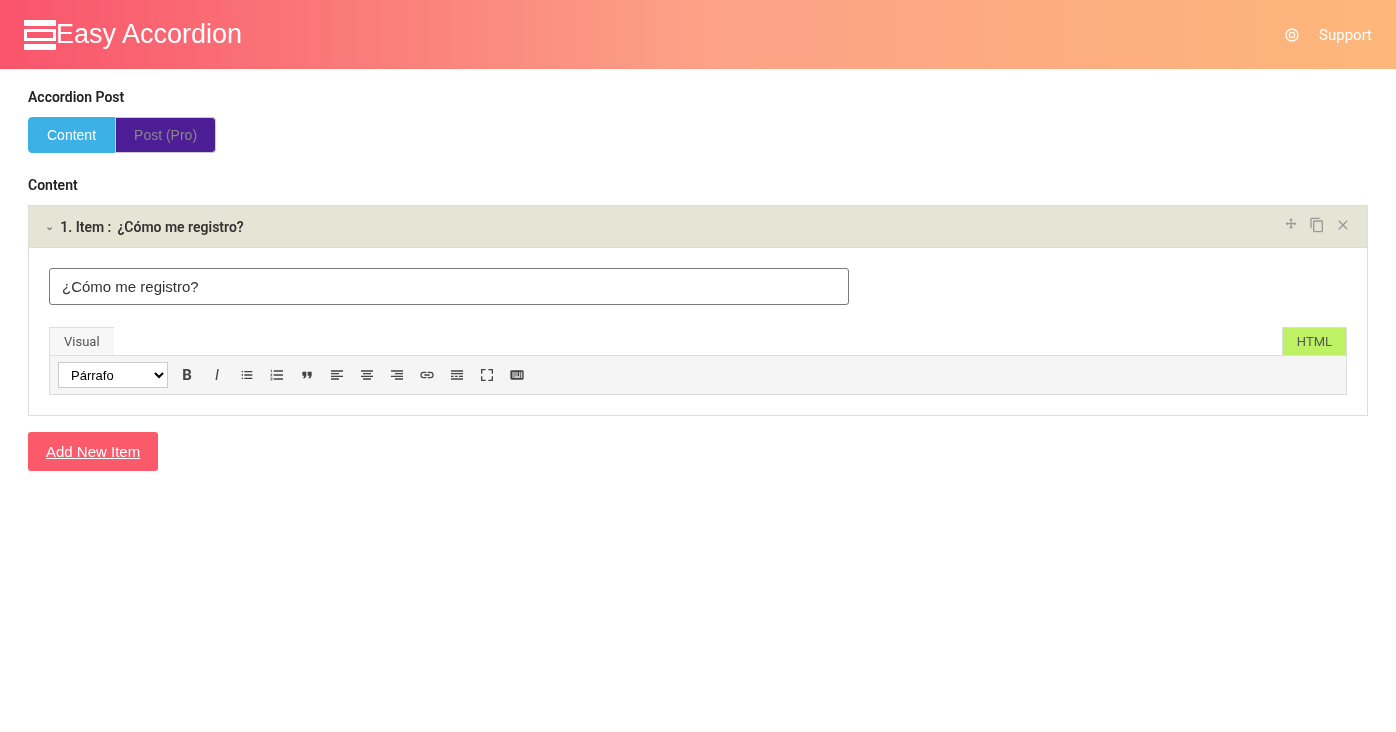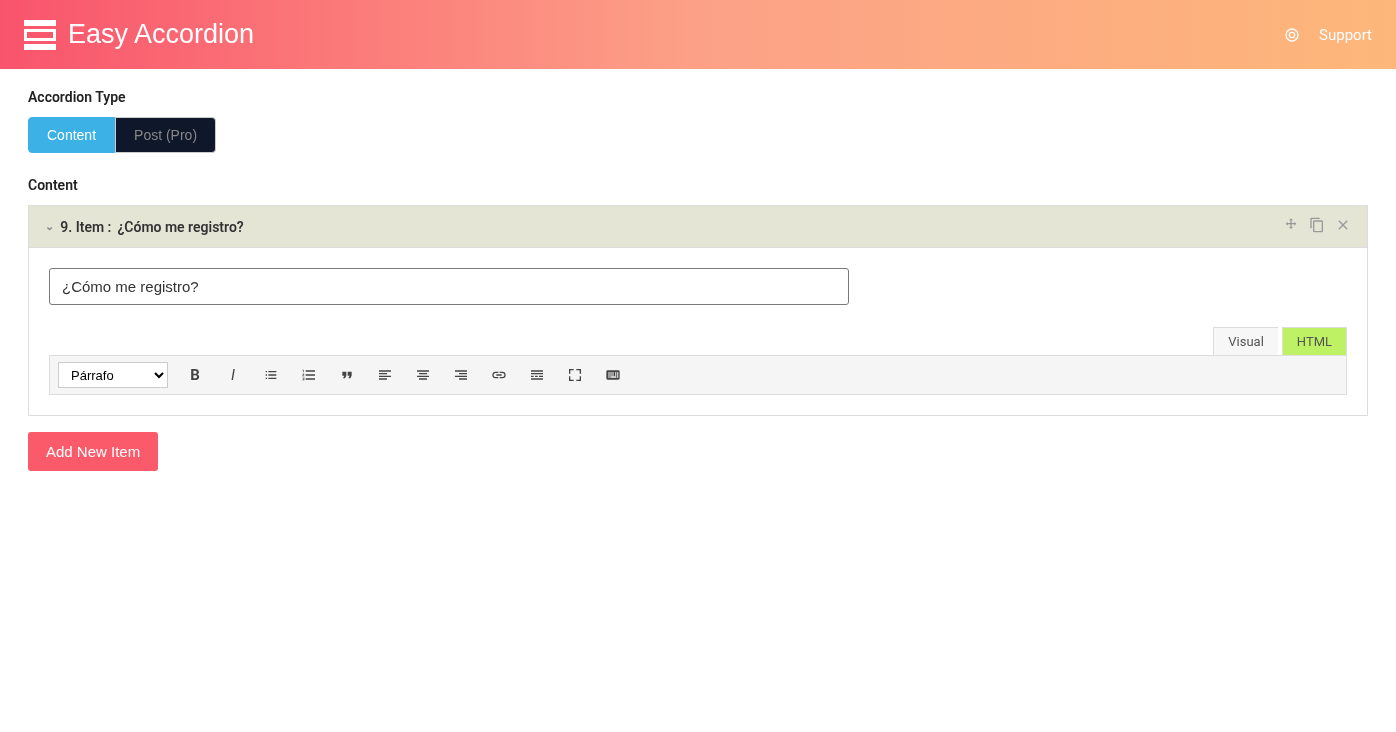--- a/index.html
+++ b/index.html
@@ -20,21 +20,21 @@
       height: 69px;
       display: flex;
       align-items: center;
       justify-content: space-between;
       padding: 0 24px;
     }
 
     .header-left {
       display: flex;
       align-items: flex-start;
-      gap: 12px;
+      gap: 0;
     }
 
     .logo-icon {
       width: 32px;
       height: 32px;
       display: flex;
       flex-direction: column;
       justify-content: center;
       gap: 3px;
     }
@@ -80,21 +80,21 @@
 
     .type-buttons {
       display: flex;
       margin-bottom: 24px;
     }
 
     .type-btn {
       padding: 9px 18px;
       font-size: 14px;
       border: 1px solid #ccc;
-      background: #0f172a;
+      background: #4c1d95;
       color: #888;
       cursor: pointer;
     }
 
     .type-btn:first-child {
       border-radius: 4px 0 0 4px;
     }
     .type-btn:last-child {
       border-radius: 0 4px 4px 0;
     }
@@ -163,21 +163,21 @@
       padding: 9px 12px;
       font-size: 15px;
       border: 1px solid #7a7a7a;
       border-radius: 3px;
       color: #333;
       margin-bottom: 22px;
     }
 
     .editor-tabs {
       display: flex;
-      justify-content: flex-end;
+      justify-content: space-between;
       gap: 4px;
     }
 
     .editor-tab {
       padding: 6px 14px;
       font-size: 13px;
       border: 1px solid #ddd;
       background: #bef264;
       color: #555;
       cursor: pointer;
@@ -191,21 +191,21 @@
     .editor-tab:first-child {
       border-right: none;
     }
 
     .editor-toolbar {
       background: #f5f5f5;
       border: 1px solid #ddd;
       padding: 6px 8px;
       display: flex;
       align-items: center;
-      gap: 16px;
+      gap: 8px;
     }
 
     .format-select {
       padding: 4px 8px;
       font-size: 13px;
       border: 1px solid #ccc;
       background: #fff;
       width: 110px;
       height: 26px;
     }
@@ -245,20 +245,21 @@
 
     .add-button {
       margin-top: 16px;
       background: #fb5a6b;
       color: #fff;
       border: none;
       padding: 11px 18px;
       font-size: 15px;
       border-radius: 3px;
       cursor: pointer;
+      text-decoration: underline;
     }
 
     .svg-icon {
       width: 16px;
       height: 16px;
       fill: currentColor;
     }
 
     .cursor-blink::after {
       content: '';
@@ -284,34 +285,34 @@
   </div>
   <div class="header-right">
     <svg class="svg-icon" viewBox="0 0 24 24">
       <path d="M12 2a10 10 0 100 20 10 10 0 000-20zm0 2a8 8 0 015.6 2.3l-2.2 2.2A5 5 0 0012 7a5 5 0 00-3.4 1.5L6.4 6.3A8 8 0 0112 4zm-8 8c0-2 .8-3.9 2.1-5.3l2.2 2.2A5 5 0 007 12c0 1.3.5 2.5 1.3 3.4l-2.2 2.2A8 8 0 014 12zm8 8a8 8 0 01-5.6-2.3l2.2-2.2A5 5 0 0012 17a5 5 0 003.4-1.5l2.2 2.2A8 8 0 0112 20zm5.9-2.7l-2.2-2.2A5 5 0 0017 12c0-1.3-.5-2.5-1.3-3.4l2.2-2.2A8 8 0 0120 12a8 8 0 01-2.1 5.3zM12 9a3 3 0 110 6 3 3 0 010-6z"></path>
     </svg>
     <span>Support</span>
   </div>
 </div>
 
 <div class="main">
-  <div class="section-label">Accordion Type</div>
+  <div class="section-label">Accordion Post</div>
 
   <div class="type-buttons">
     <button class="type-btn active">Content</button>
     <button class="type-btn">Post (Pro)</button>
   </div>
 
   <div class="section-label">Content</div>
 
   <div class="accordion-panel">
     <div class="accordion-header">
       <div class="accordion-header-left">
         <span class="chevron-icon">⌄</span>
-        <span>9. Item : </span>
+        <span>1. Item : </span>
         <span>¿Cómo me registro?</span>
       </div>
       <div class="accordion-header-right">
         <span class="header-icon">
           <svg class="svg-icon" viewBox="0 0 24 24">
               <path d="M12 2l3 3h-2v4h4V7l3 3-3 3v-2h-4v4h2l-3 3-3-3h2v-4H7v2l-3-3 3-3v2h4V5H9l3-3z"></path>
             </svg>
         </span>
         <span class="header-icon">
           <svg class="svg-icon" viewBox="0 0 24 24">

